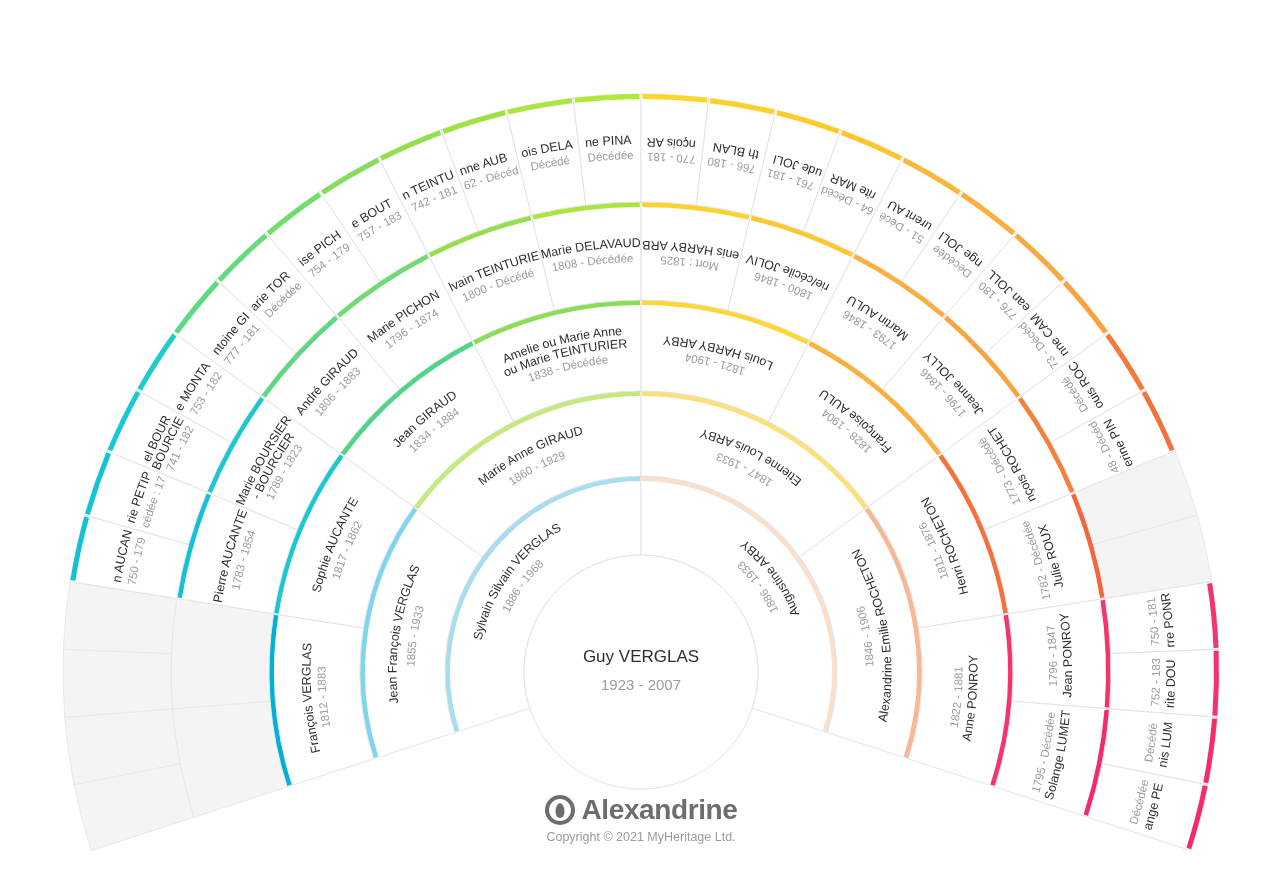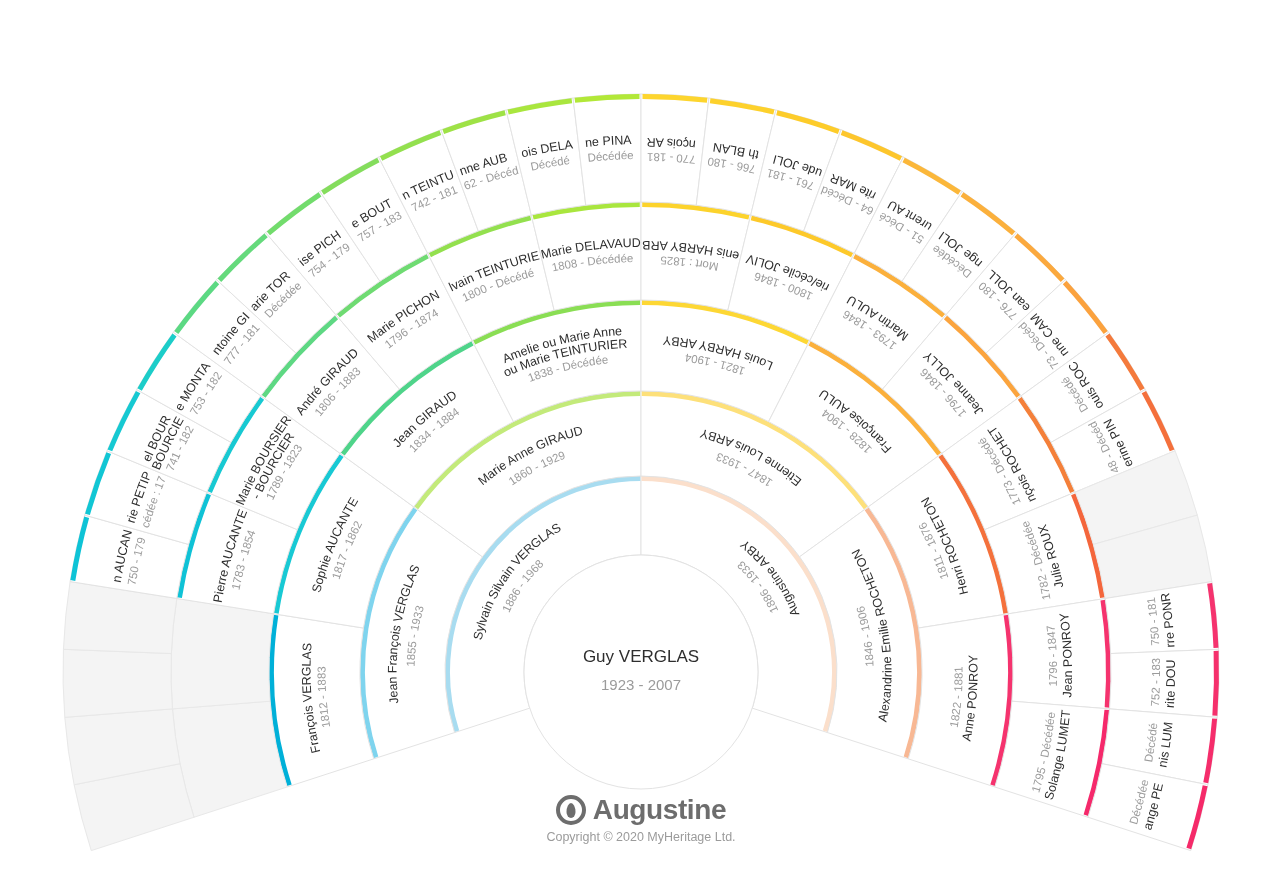--- a/index.html
+++ b/index.html
@@ -493,17 +493,17 @@
       <g>
         <circle cx="641" cy="672" r="117" class="center-circle"></circle>
         <text x="641" y="662" class="center-name" text-anchor="middle">Guy VERGLAS</text>
         <text x="641" y="690" class="center-date" text-anchor="middle">1923 - 2007</text>
       </g>
     </svg>
 
   <div id="brand">
     <div class="logo-row">
       <span class="logo-mark"></span>
-      <span class="logo-word">Augustine</span>
+      <span class="logo-word">Alexandrine</span>
     </div>
-    <div class="copyright">Copyright © 2020 MyHeritage Ltd.</div>
+    <div class="copyright">Copyright © 2021 MyHeritage Ltd.</div>
   </div>
 </div>
 
 </body></html>

